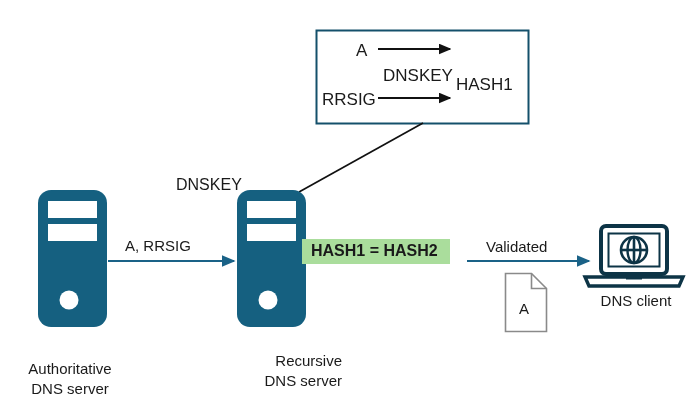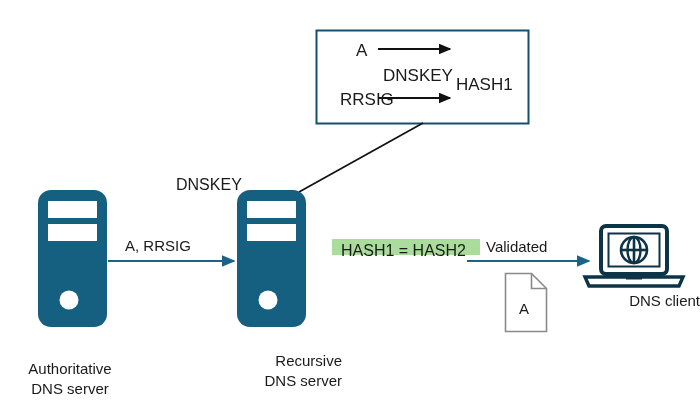--- a/index.html
+++ b/index.html
@@ -34,49 +34,50 @@
     white-space: pre;
     font-family: "Liberation Sans", sans-serif;
     color: #1a1a1a;
     line-height: 1.25;
   }
 
   
   #lbl-a           { left: 356px; top: 40px;  font-size: 17px; }
   #lbl-hash1       { left: 456px; top: 40px;  font-size: 17px; margin-top: 34px; }
   #lbl-dnskey-box  { left: 383px; top: 65px;  font-size: 17px; }
-  #lbl-rrsig       { left: 340px; top: 89px;  font-size: 17px; }
+  #lbl-rrsig       { left: 322px; top: 89px;  font-size: 17px; }
   #lbl-hash2       { left: 456px; top: 89px;  font-size: 17px; }
 
   
   #lbl-dnskey-node { left: 176px; top: 175px; font-size: 16px; }
   #lbl-a-rrsig     { left: 125px; top: 237px; font-size: 15px; }
   #lbl-validated   { left: 486px; top: 238px; font-size: 15px; }
   #lbl-doc-a       { left: 519px; top: 300px; font-size: 15px; }
 
   
   .caption {
     position: absolute;
     text-align: center;
     font-size: 15px;
     line-height: 1.35;
     white-space: pre-line;
   }
   #cap-authoritative { left: 0px;   top: 359px; width: 140px; }
   #cap-recursive     { left: 202px; top: 351px; width: 140px; text-align: right; }
-  #cap-client        { left: 572px; top: 291px; width: 128px; text-align: right; }
+  #cap-client        { left: 572px; top: 291px; width: 128px; }
 
   
   #hash-match {
     position: absolute;
-    left: 332px;
+    left: 302px;
     top: 239px;
     width: 148px;
-    height: 16px;
+    height: 25px;
     background: #aadd9c;
+    font-weight: bold;
   }
   #hash-match span {
     position: absolute;
     left: 9px;
     top: 3px;
     font-size: 16px;
     white-space: pre;
   }
 </style>
 </head>

